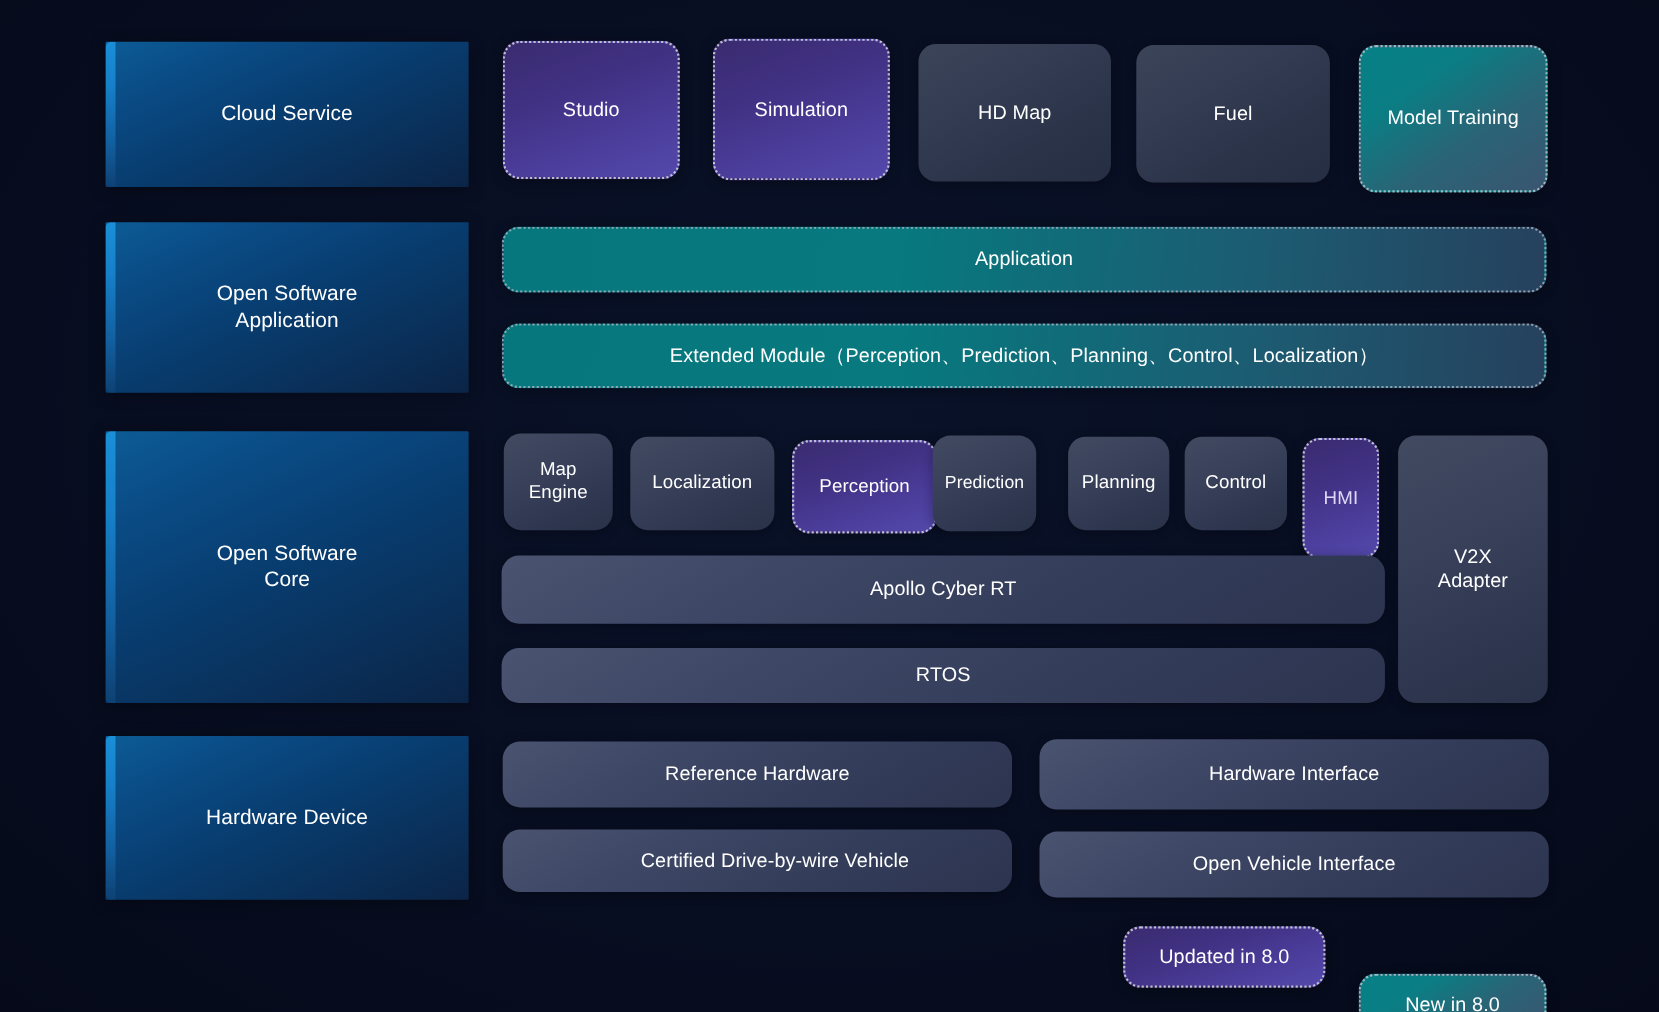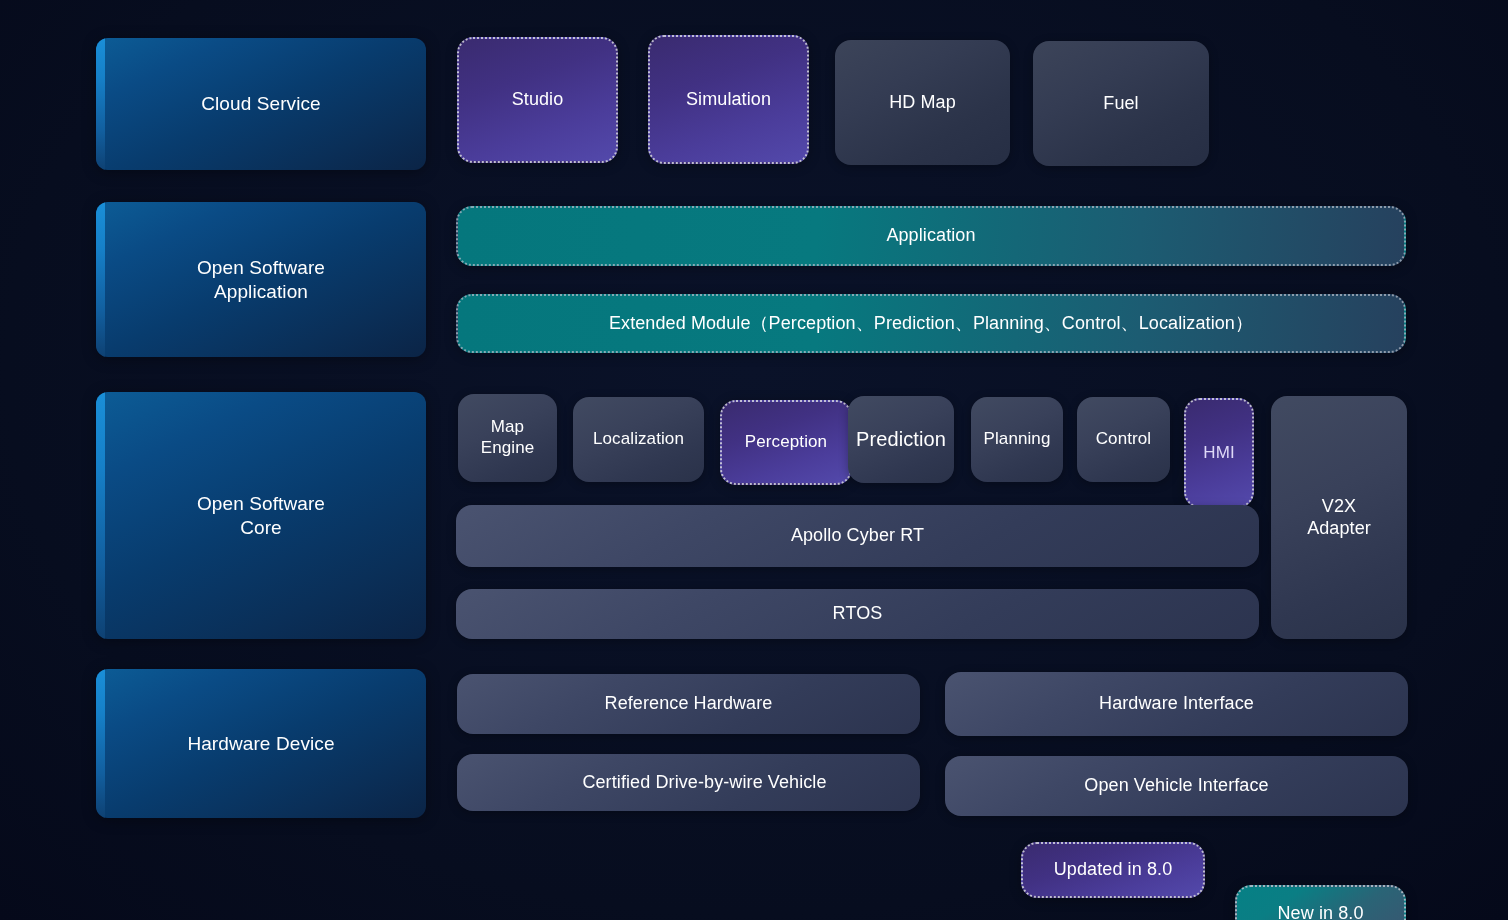--- a/index.html
+++ b/index.html
@@ -32,21 +32,21 @@
     justify-content: center;
     text-align: center;
     line-height: 1.22;
     color: #ffffff;
     white-space: pre-line;
     letter-spacing: .1px;
   }
 
   
   .pillar {
-    border-radius: 12px;
+    border-radius: 1px;
     background: linear-gradient(155deg, #0c5c96 0%, #0a4b85 22%, #083c6e 50%, #0a2f58 78%, #0b2446 100%);
     font-size: 19px;
     font-weight: 400;
     box-shadow: 0 2px 14px rgba(0,0,0,.35);
     overflow: hidden;
   }
   .pillar::before {
     content: "";
     position: absolute;
     left: 0; top: 0; bottom: 0;
@@ -106,20 +106,23 @@
   </div>
 
   <div class="box slate" style="left:835px; top:40px; width:175px; height:125px; font-size:18px;">
     <span>HD Map</span>
   </div>
 
   <div class="box slate" style="left:1033px; top:41px; width:176px; height:125px; font-size:18px;">
     <span>Fuel</span>
   </div>
 
+  <div class="box teal" style="left:1235px; top:41px; width:172px; height:134px; font-size:18px;">
+    <span>Model Training</span>
+  </div>
 
   <div class="box pillar" style="left:96px; top:202px; width:330px; height:155px;">
     <span>Open Software
 Application</span>
   </div>
 
   <div class="box teal-bar" style="left:456px; top:206px; width:950px; height:60px; font-size:18px;">
     <span>Application</span>
   </div>
 
@@ -138,21 +141,21 @@
   </div>
 
   <div class="box slate-b" style="left:573px; top:397px; width:131px; height:85px; font-size:17px;">
     <span>Localization</span>
   </div>
 
   <div class="box purple" style="left:720px; top:400px; width:132px; height:85px; font-size:17px;">
     <span>Perception</span>
   </div>
 
-  <div class="box slate-b" style="left:848px; top:396px; width:106px; height:87px; font-size:20px;">
+  <div class="box slate-b" style="left:848px; top:396px; width:94px; height:87px; font-size:16px;">
     <span>Prediction</span>
   </div>
 
   <div class="box slate-b" style="left:971px; top:397px; width:92px; height:85px; font-size:17px;">
     <span>Planning</span>
   </div>
 
   <div class="box slate-b" style="left:1077px; top:397px; width:93px; height:85px; font-size:17px;">
     <span>Control</span>
   </div>

